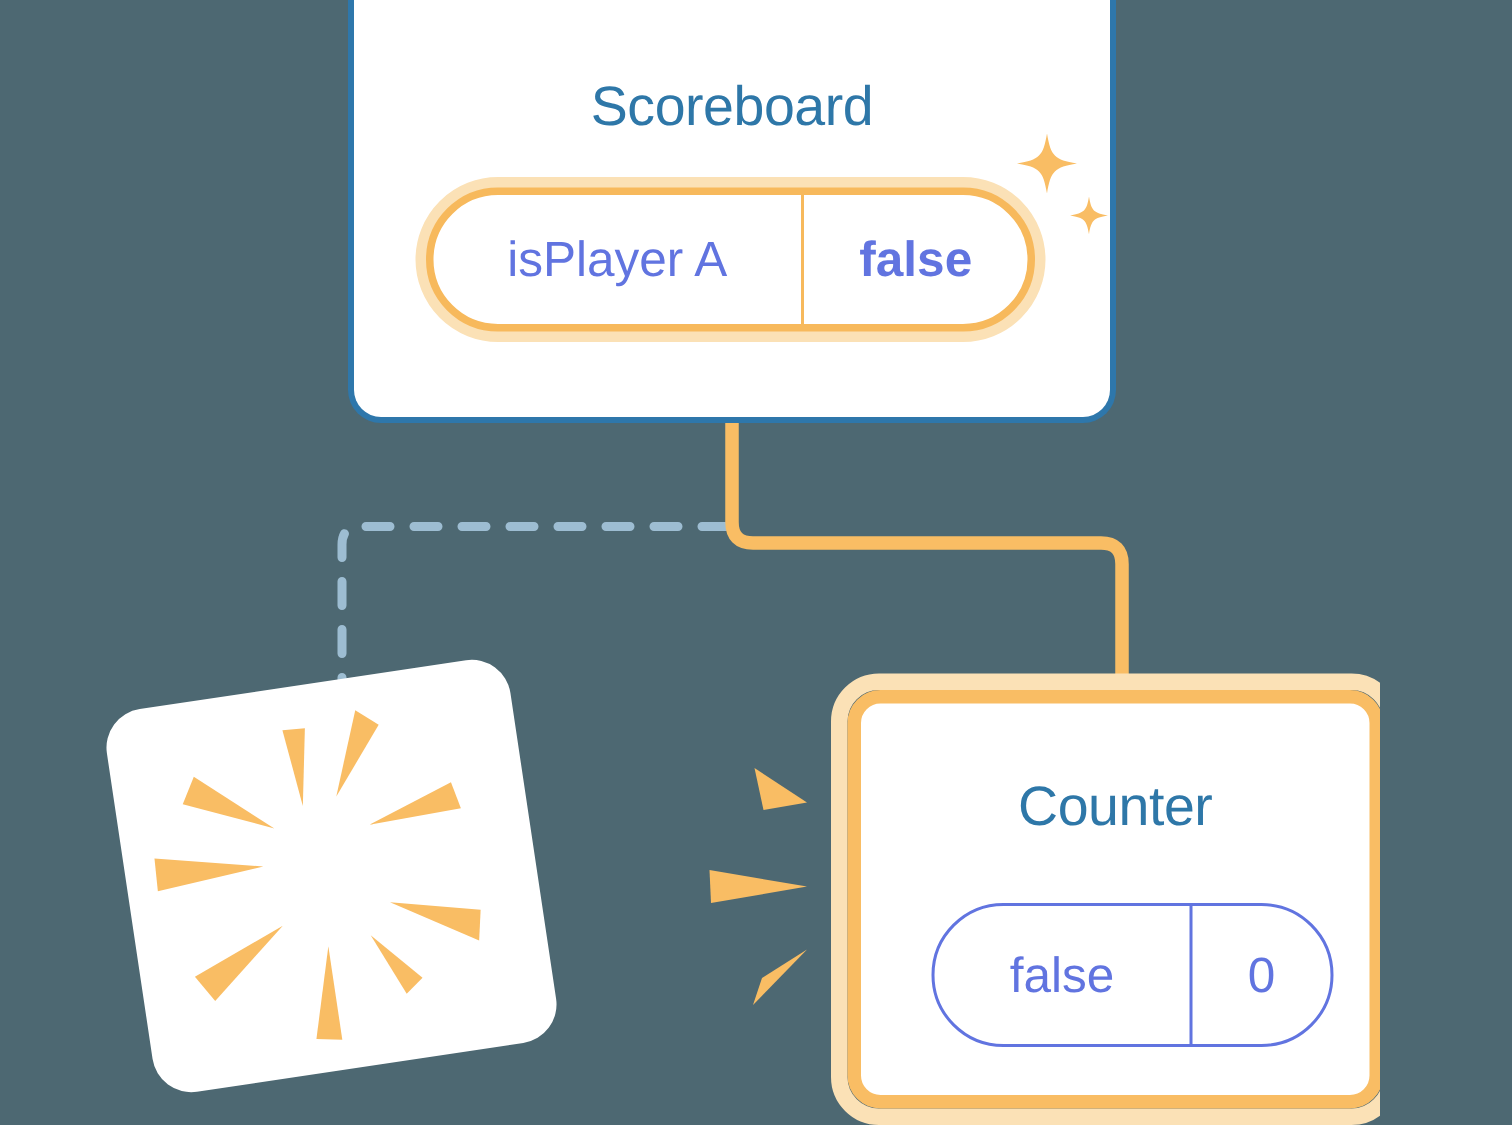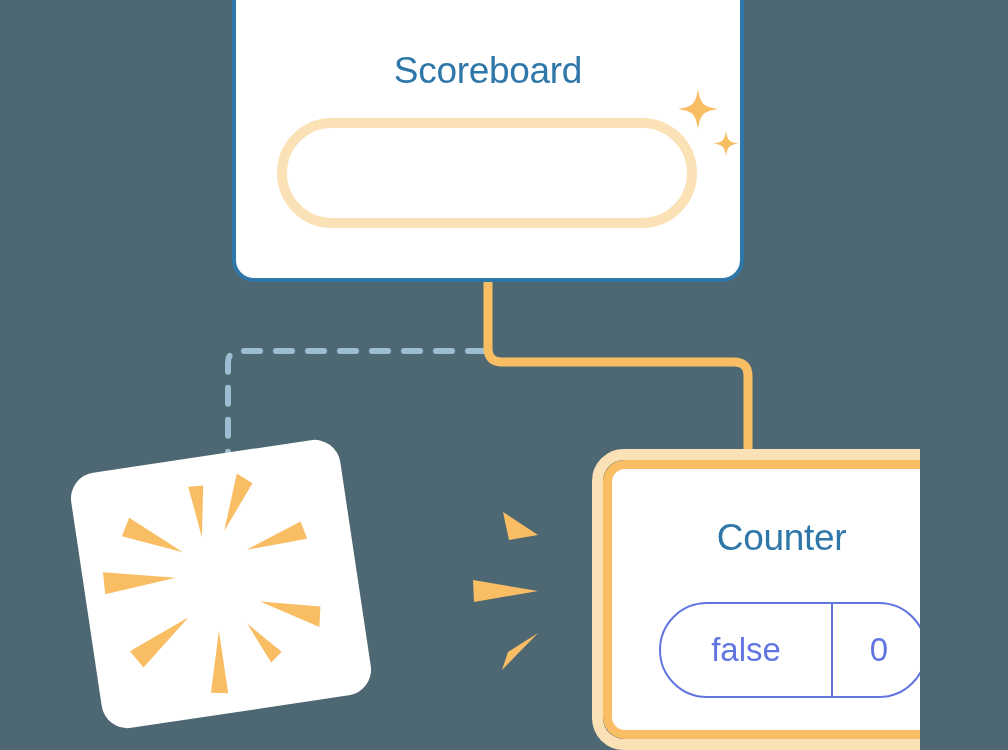--- a/index.html
+++ b/index.html
@@ -94,21 +94,20 @@
   
   .card-counter {
     position: absolute;
     left: 554px;
     top: 449px;
     width: 379px;
     height: 301px;
     box-sizing: border-box;
     border: 11px solid #fbe1b6;
     border-radius: 32px;
-    margin-left: 38px;
   }
   .card-counter-inner {
     position: absolute;
     inset: 0;
     box-sizing: border-box;
     border: 9px solid #f9bd64;
     border-radius: 22px;
     background: #ffffff;
   }
   .ct-title { margin-top: 48px; font-size: 37px; }
@@ -170,20 +169,24 @@
 
     <path d="M 488 282 L 488 348 Q 488 362 502 362 L 734 362 Q 748 362 748 376 L 748 455" fill="none" stroke="#f9bd64" stroke-width="9" stroke-linecap="round"></path>
   </svg>
 
   <div class="card-scoreboard">
     <div class="card-title sb-title">Scoreboard</div>
   </div>
 
   <div class="pill-hl-wrap">
     <div class="pill-glow"></div>
+    <div class="pill-ring">
+      <div class="pill-cell key">isPlayer A</div>
+      <div class="pill-cell val">false</div>
+    </div>
   </div>
 
   <svg class="sparkles" viewBox="0 0 72 80" width="72" height="80">
     <path fill="#f9bd64" d="M26 1 C28.5 16 31 18.5 46 21 C31 23.5 28.5 26 26 41 C23.5 26 21 23.5 6 21 C21 18.5 23.5 16 26 1 Z"></path>
     <path fill="#f9bd64" d="M54 43 C55.6 52.5 57.1 54 66.6 55.6 C57.1 57.2 55.6 58.7 54 68.2 C52.4 58.7 50.9 57.2 41.4 55.6 C50.9 54 52.4 52.5 54 43 Z"></path>
   </svg>
 
   <div class="card-tilted">
     <svg class="rays-tilted" viewBox="0 0 272 258" width="272" height="258">
       <g fill="#f9bd64">

